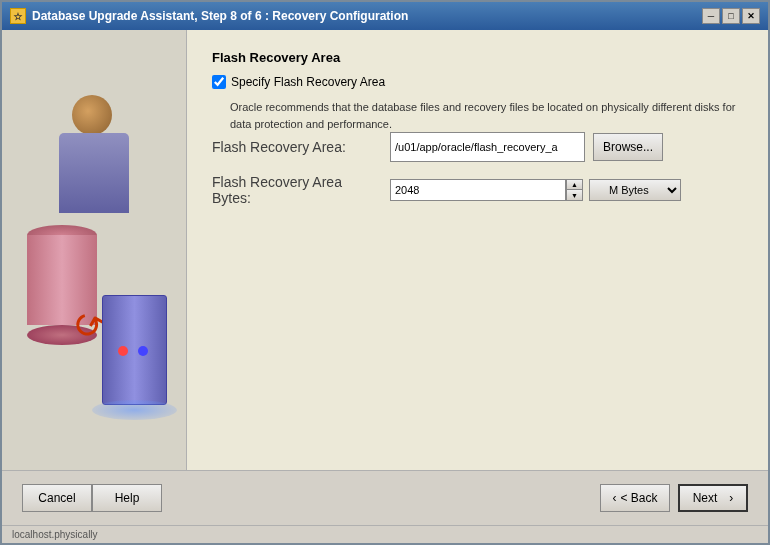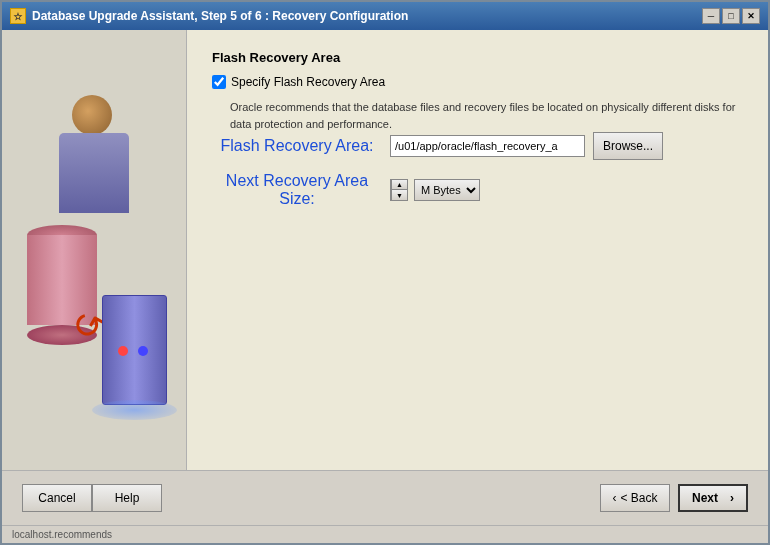--- a/index.html
+++ b/index.html
@@ -240,32 +240,32 @@
 
     .form-row {
       display: flex;
       align-items: center;
       margin-bottom: 12px;
       gap: 8px;
     }
 
     .form-label {
       width: 170px;
-      text-align: center;
-      font-size: 16px;
-      color: #1d4ed8;
+      text-align: left;
+      font-size: 14px;
+      color: #404040;
       flex-shrink: 0;
     }
 
     .form-input {
       width: 195px;
       height: 22px;
       border: 1px solid #888;
       background: white;
-      padding: 6px 4px;
+      padding: 14px 4px;
       font-size: 11px;
       color: #000;
     }
 
     .browse-btn {
       height: 22px;
       padding: 0 10px;
       background: linear-gradient(to bottom, #f0f0f0, #d4d0c8);
       border: 1px solid #888;
       cursor: pointer;
@@ -311,21 +311,21 @@
 
     .spinner-up {
       border-bottom: 1px solid #888;
     }
 
     .unit-select {
       height: 22px;
       border: 1px solid #888;
       background: linear-gradient(to bottom, #f0f0f0, #d4d0c8);
       font-size: 11px;
-      padding: 0 2px;
+      padding: 0 15px;
       margin-left: 6px;
       cursor: pointer;
     }
 
     .footer {
       height: 55px;
       background: #d4d0c8;
       border-top: 1px solid #b0b0b0;
       display: flex;
       align-items: center;
@@ -352,21 +352,21 @@
       cursor: pointer;
       font-size: 12px;
       display: flex;
       align-items: center;
       justify-content: center;
     }
 
     .next-btn {
       background: linear-gradient(to bottom, #f0f0f0, #d4d0c8);
       border: 2px solid #333;
-      font-weight: bold;
+      font-weight: normal;
       display: flex;
       align-items: center;
       gap: 12px;
     }
 
     .nav-btn {
       display: flex;
       align-items: center;
       gap: 4px;
     }
@@ -385,21 +385,21 @@
 </head>
 <body>
 
 <div class="window">
 
   <div class="title-bar">
     <div class="title-bar-left">
       <div class="title-icon">
         <span>☆</span>
       </div>
-      <span>Database Upgrade Assistant, Step 5 of 6 : Recovery Configuration</span>
+      <span>Database Upgrade Assistant, Step 8 of 6 : Recovery Configuration</span>
     </div>
     <div class="title-controls">
       <div class="title-btn">─</div>
       <div class="title-btn">□</div>
       <div class="title-btn">✕</div>
     </div>
   </div>
 
   <div class="content-area">
 
@@ -437,22 +437,23 @@
 
       <div class="description-text">Oracle recommends that the database files and recovery files be located on physically different disks for data protection and performance.</div>
 
       <div class="form-row">
         <span class="form-label">Flash Recovery Area:</span>
         <input type="text" class="form-input" value="/u01/app/oracle/flash_recovery_a" style="">
         <button class="footer-btn browse-btn">Browse...</button>
       </div>
 
       <div class="form-row">
-        <span class="form-label">Next Recovery Area Size:</span>
+        <span class="form-label">Flash Recovery Area Bytes:</span>
         <div class="size-input-container">
+          <input type="text" class="size-input" value="2048" style="">
           <div class="spinner">
             <button class="spinner-up">▲</button>
             <button class="spinner-down">▼</button>
           </div>
           <select class="unit-select">
             <option>M Bytes</option>
             <option>G Bytes</option>
           </select>
         </div>
       </div>
@@ -470,15 +471,15 @@
         <span>&lt; Back</span>
       </button>
       <button class="footer-btn next-btn">
         <span>Next</span>
         <span>›</span>
       </button>
     </div>
   </div>
 
   <div class="status-bar">
-    <span>localhost.recommends</span>
+    <span>localhost.physically</span>
   </div>
 </div>
 
 </body></html>

